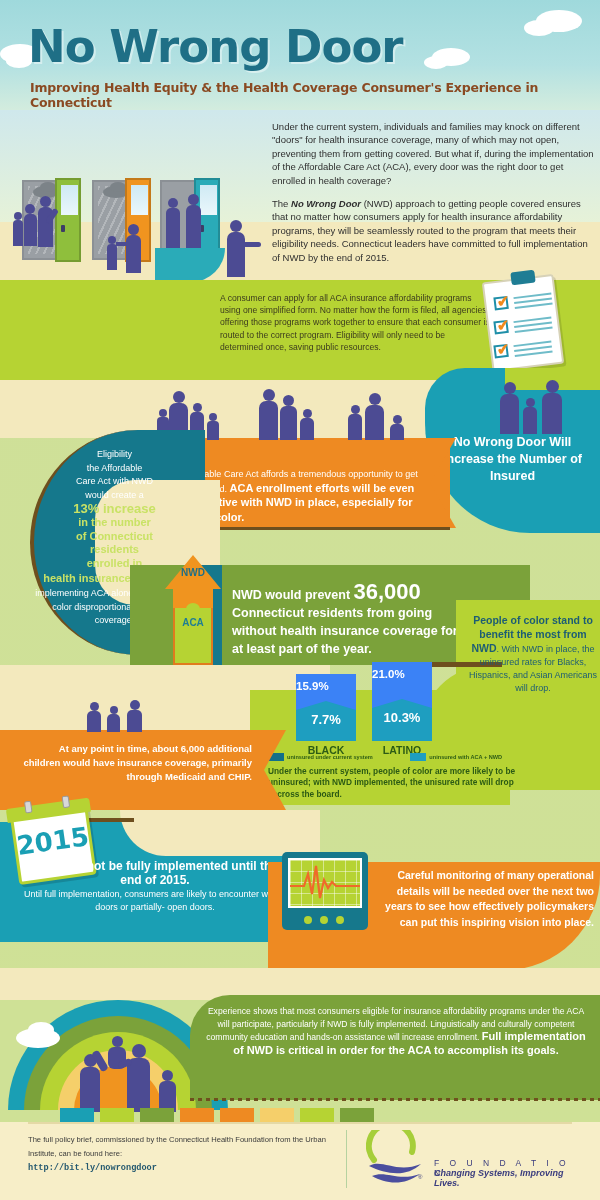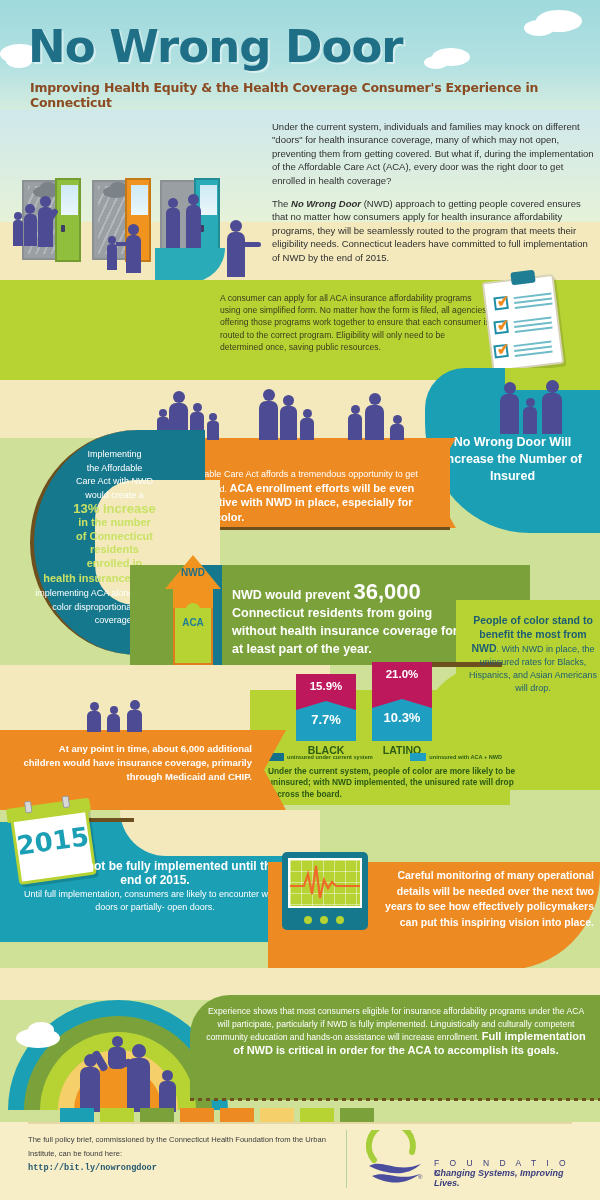--- a/index.html
+++ b/index.html
@@ -107,22 +107,22 @@
   #acaLbl { position:absolute; left:0; top:62px; width:56px; text-align:center; font-size:10px;
     font-weight:bold; color:#1f7d94; }
   #acaNotch { position:absolute; left:21px; top:48px; width:14px; height:12px; background:#b6d333; border-radius:50%; }
   #poctext { left:468px; top:614px; width:130px; text-align:center; color:#1d5d74;
     font-size:9px; line-height:13px; }
   #poctext b { font-size:10.5px; color:#1d5d74; }
 
   
   #chartzone { left:262px; top:662px; width:258px; height:140px; }
   .barcol { position:absolute; width:60px; }
-  .bartop { position:relative; width:60px; background:#be185d; color:#fff; font-weight:bold;
-    font-size:11.5px; text-align:center; }
+  .bartop { position:relative; width:60px; background:#3b82f6; color:#fff; font-weight:bold;
+    font-size:11.5px; }
   .bartop span { position:relative; top:6px; }
   .barbot { position:relative; width:60px; background:#1e9ec0; color:#fff; font-weight:bold;
     font-size:13px; text-align:center; margin-top:-9px;
     clip-path:polygon(0 9px,50% 0,100% 9px,100% 100%,0 100%); }
   .barbot span { position:relative; top:11px; }
   .barlbl { width:60px; text-align:center; font-size:10.5px; font-weight:bold; color:#2d5c15; margin-top:3px; }
 
   #legend { left:268px; top:753px; width:260px; font-size:5.6px; color:#2d5c15; font-weight:bold; }
   .lgitem { display:inline-flex; align-items:center; gap:3px; }
   .swatch { width:16px; height:8px; display:inline-block; }
@@ -362,21 +362,21 @@
     <div class="person" style="left:2px;top:16px;width:19px;height:40px;border-radius:7px 7px 0 0;"></div>
     <div class="person p-head" style="left:28px;top:20px;width:9px;height:9px;"></div>
     <div class="person" style="left:25px;top:29px;width:14px;height:27px;border-radius:5px 5px 0 0;"></div>
     <div class="person p-head" style="left:48px;top:2px;width:13px;height:13px;"></div>
     <div class="person" style="left:44px;top:15px;width:20px;height:41px;border-radius:7px 7px 0 0;"></div>
   </div>
 
   <div id="tealloop" class="abs"></div>
   <div id="tealinner" class="abs"></div>
   <div id="tealtext" class="abs">
-    <div>Implementing</div>
+    <div>Eligibility</div>
     <div>the Affordable</div>
     <div>Care Act with NWD</div>
     <div>would create a</div>
     <div class="big">13% increase</div>
     <div class="mid">in the number</div>
     <div class="mid">of Connecticut</div>
     <div class="mid">residents</div>
     <div class="mid">enrolled in</div>
     <div style="margin-top:2px;"><span class="mid">health insurance</span><span>, compared to implementing ACA alone, with people of color disproportionately gaining coverage.</span></div>
   </div>

